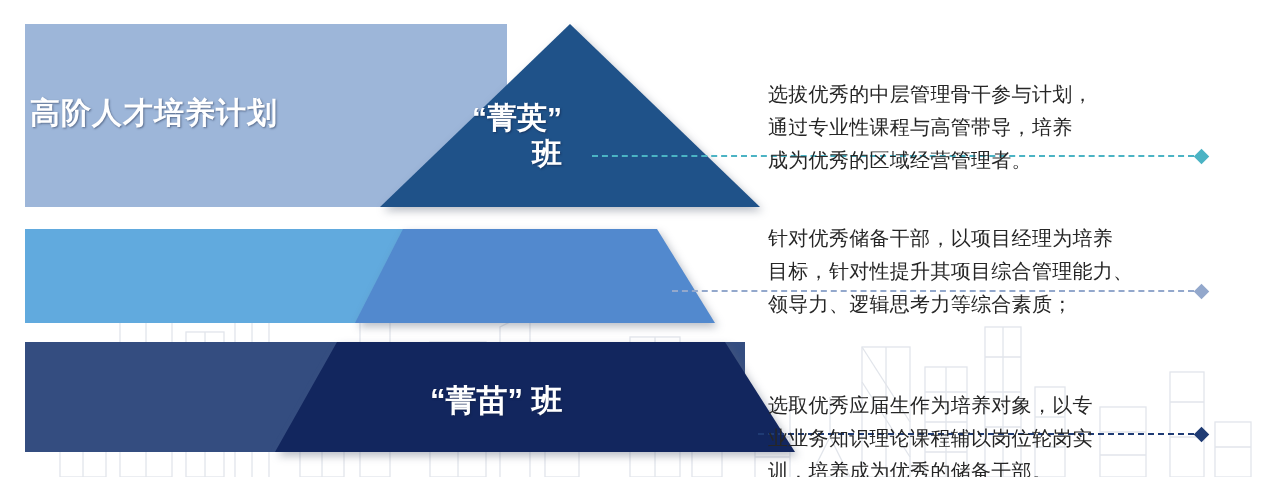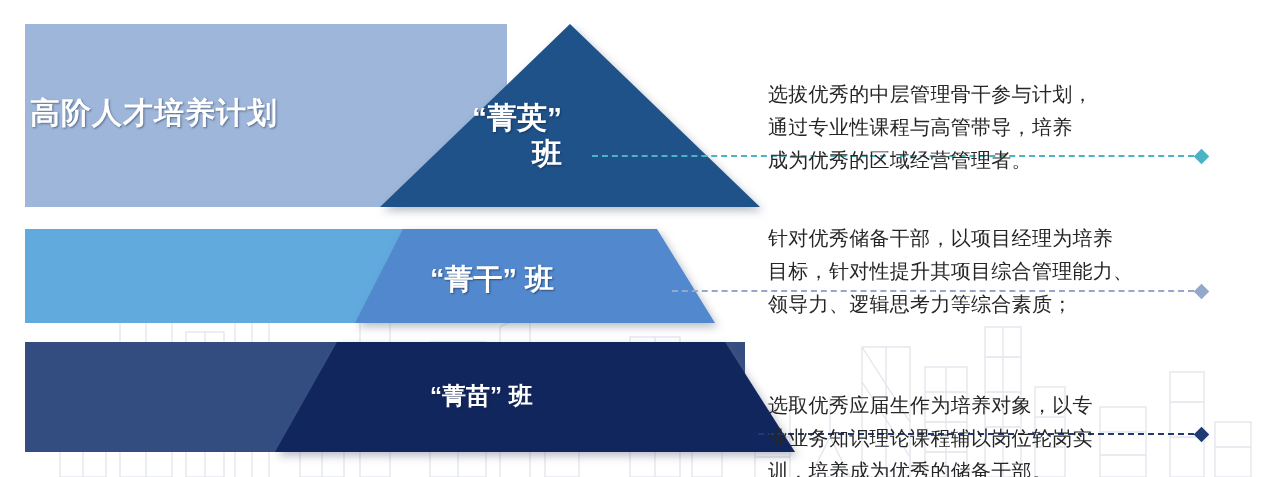--- a/index.html
+++ b/index.html
@@ -55,21 +55,21 @@
     position:absolute;
     color:#ffffff;
     font-weight:bold;
     text-shadow:1px 1px 2px rgba(20,35,70,.6);
     line-height:1.2;
     z-index:7;
     white-space:pre-line;
   }
   #cls1{left:452px;top:100px;font-size:30px;text-align:right;width:110px;}
   #cls2{left:430px;top:262px;font-size:29px;}
-  #cls3{left:430px;top:382px;font-size:24px;}
+  #cls3{left:430px;top:382px;font-size:31px;}
 
   
   .desc{
     position:absolute;
     color:#262626;
     font-size:20px;
     line-height:33px;
     width:448px;
     white-space:pre-line;
     letter-spacing:.3px;
@@ -191,21 +191,20 @@
   <div class="plan-label" id="label1">高阶人才培养计划</div>
   <div class="class-label" id="cls1">“菁英”
 班</div>
 
   <div class="row" id="row2">
     <div class="band leftband"></div>
     <svg class="trap shadowed" viewBox="0 0 370 94" preserveAspectRatio="none">
       <polygon points="48,0 302,0 360,94 0,94" fill="#5289CE"></polygon>
     </svg>
   </div>
-  <div class="class-label" id="cls2">“菁干” 班</div>
 
   <div class="row" id="row3">
     <div class="band leftband"></div>
     <svg class="trap shadowed" viewBox="0 0 520 110" preserveAspectRatio="none">
       <polygon points="62,0 450,0 520,110 0,110" fill="#12265E"></polygon>
     </svg>
   </div>
   <div class="class-label" id="cls3">“菁苗” 班</div>
 
   <div class="connector" id="conn1">

